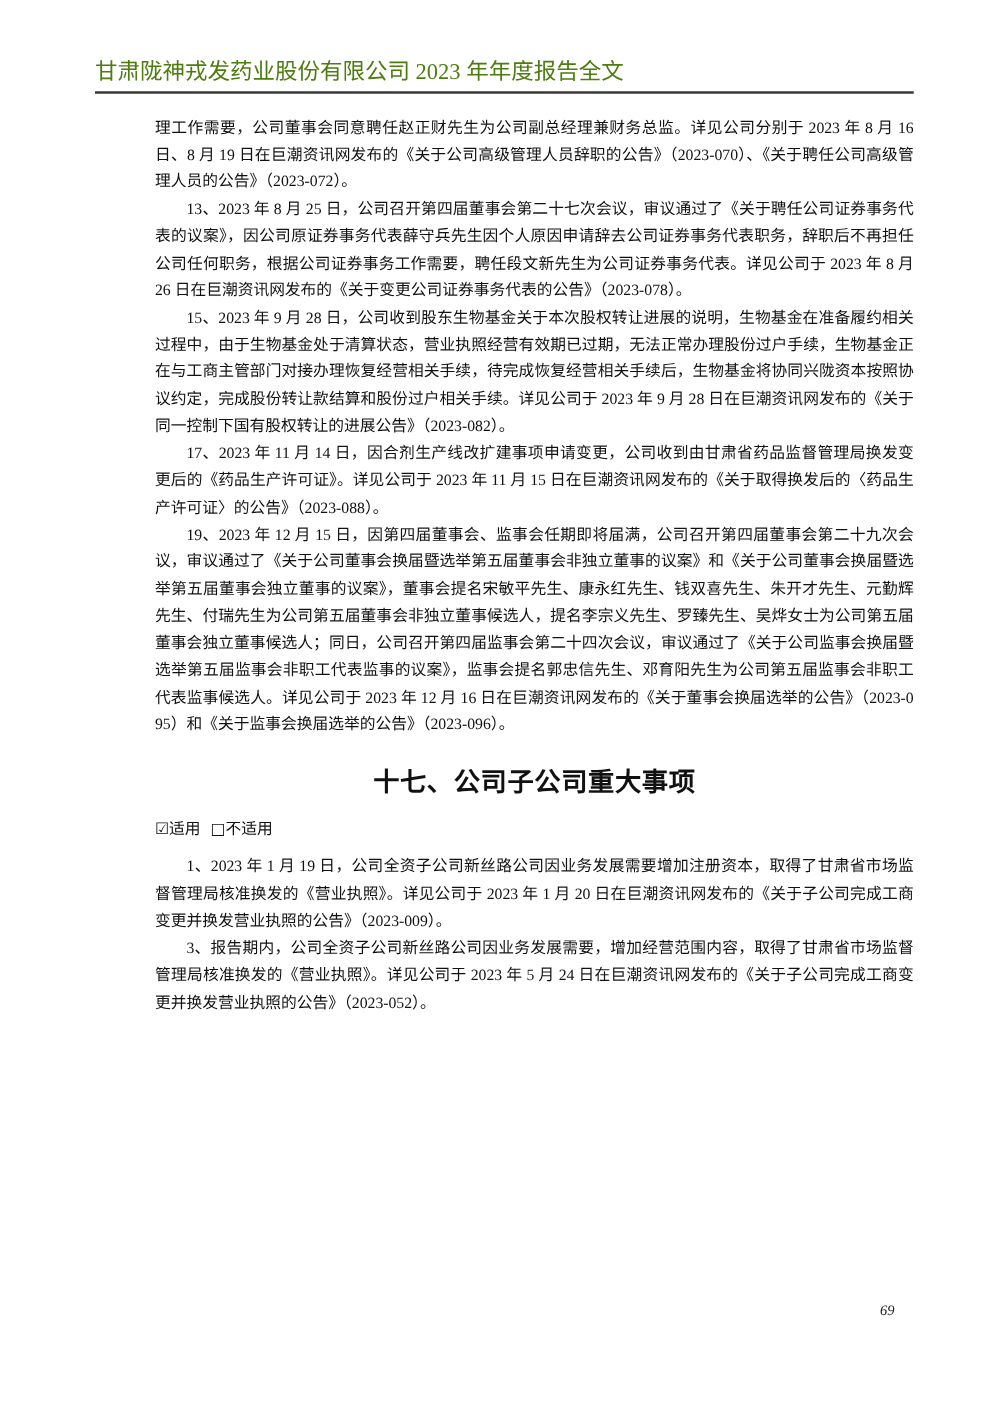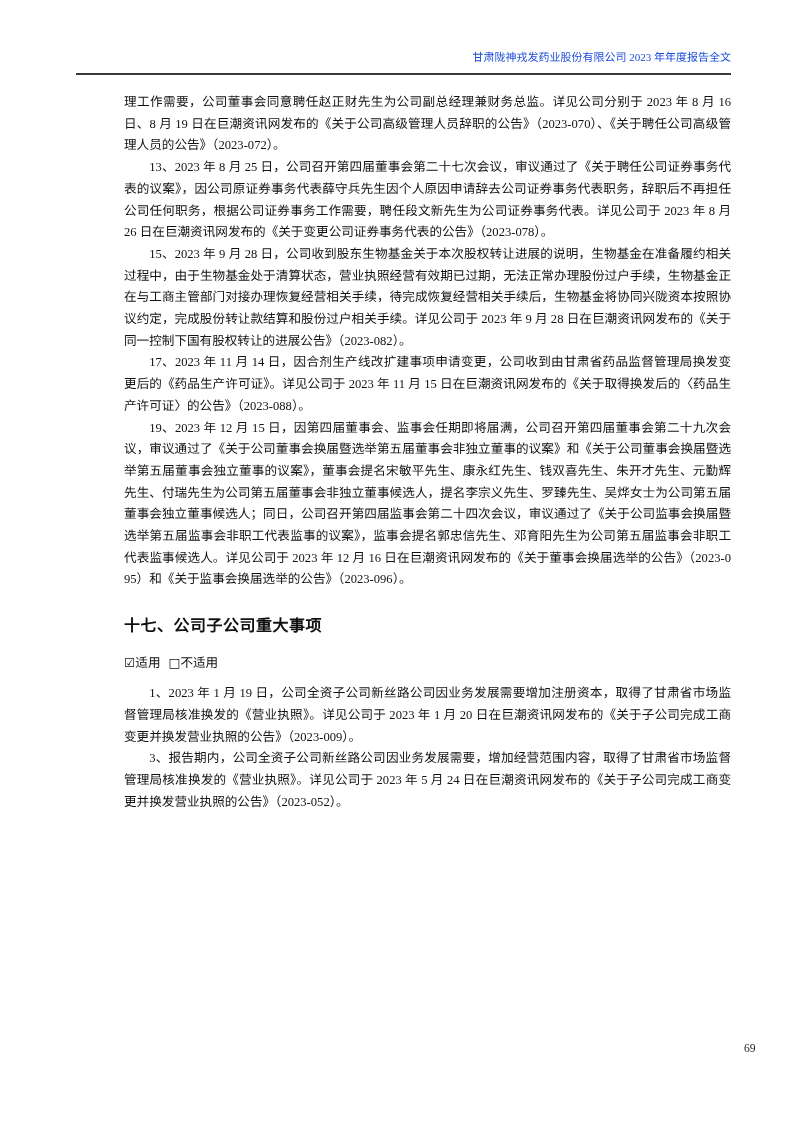--- a/index.html
+++ b/index.html
@@ -14,24 +14,24 @@
     position: relative;
     overflow: hidden;
     font-family: "Liberation Serif", "DejaVu Serif", serif;
     color: #111111;
   }
   .page-header {
     position: absolute;
     top: 49px;
     left: 76px;
     right: 62px;
-    text-align: right;
-    font-size: 11px;
+    text-align: left;
+    font-size: 18px;
     line-height: 17px;
-    color: #1d4ed8;
+    color: #4d7c0f;
     white-space: nowrap;
   }
   .header-rule {
     position: absolute;
     top: 73px;
     left: 76px;
     right: 62px;
     height: 2px;
     background: #3a3a3a;
   }
@@ -46,45 +46,47 @@
     margin: 0;
     font-size: 12.6px;
     line-height: 21.7px;
     text-align: justify;
     word-break: break-all;
   }
   .content p.ind {
     text-indent: 2em;
   }
   .section-heading {
-    font-size: 16px;
+    font-size: 21px;
     font-weight: bold;
     margin: 24px 0 17px 0;
     line-height: 22px;
     letter-spacing: 0.5px;
+    text-align: center;
   }
   .applicability {
     font-size: 12.6px;
     line-height: 18px;
     margin: 0 0 11px 0;
   }
   .applicability .cbx {
     font-family: "DejaVu Sans", sans-serif;
     font-size: 12.6px;
   }
   .applicability .gap {
     display: inline-block;
     width: 8px;
   }
   .page-number {
     position: absolute;
     top: 1042px;
-    left: 744px;
+    left: 704px;
     font-size: 11.6px;
     color: #222222;
+    font-style: italic;
   }
 </style>
 </head>
 <body>
 
 <div class="page-header">甘肃陇神戎发药业股份有限公司 2023 年年度报告全文</div>
 
 <div class="header-rule"></div>
 
 <div class="content">

